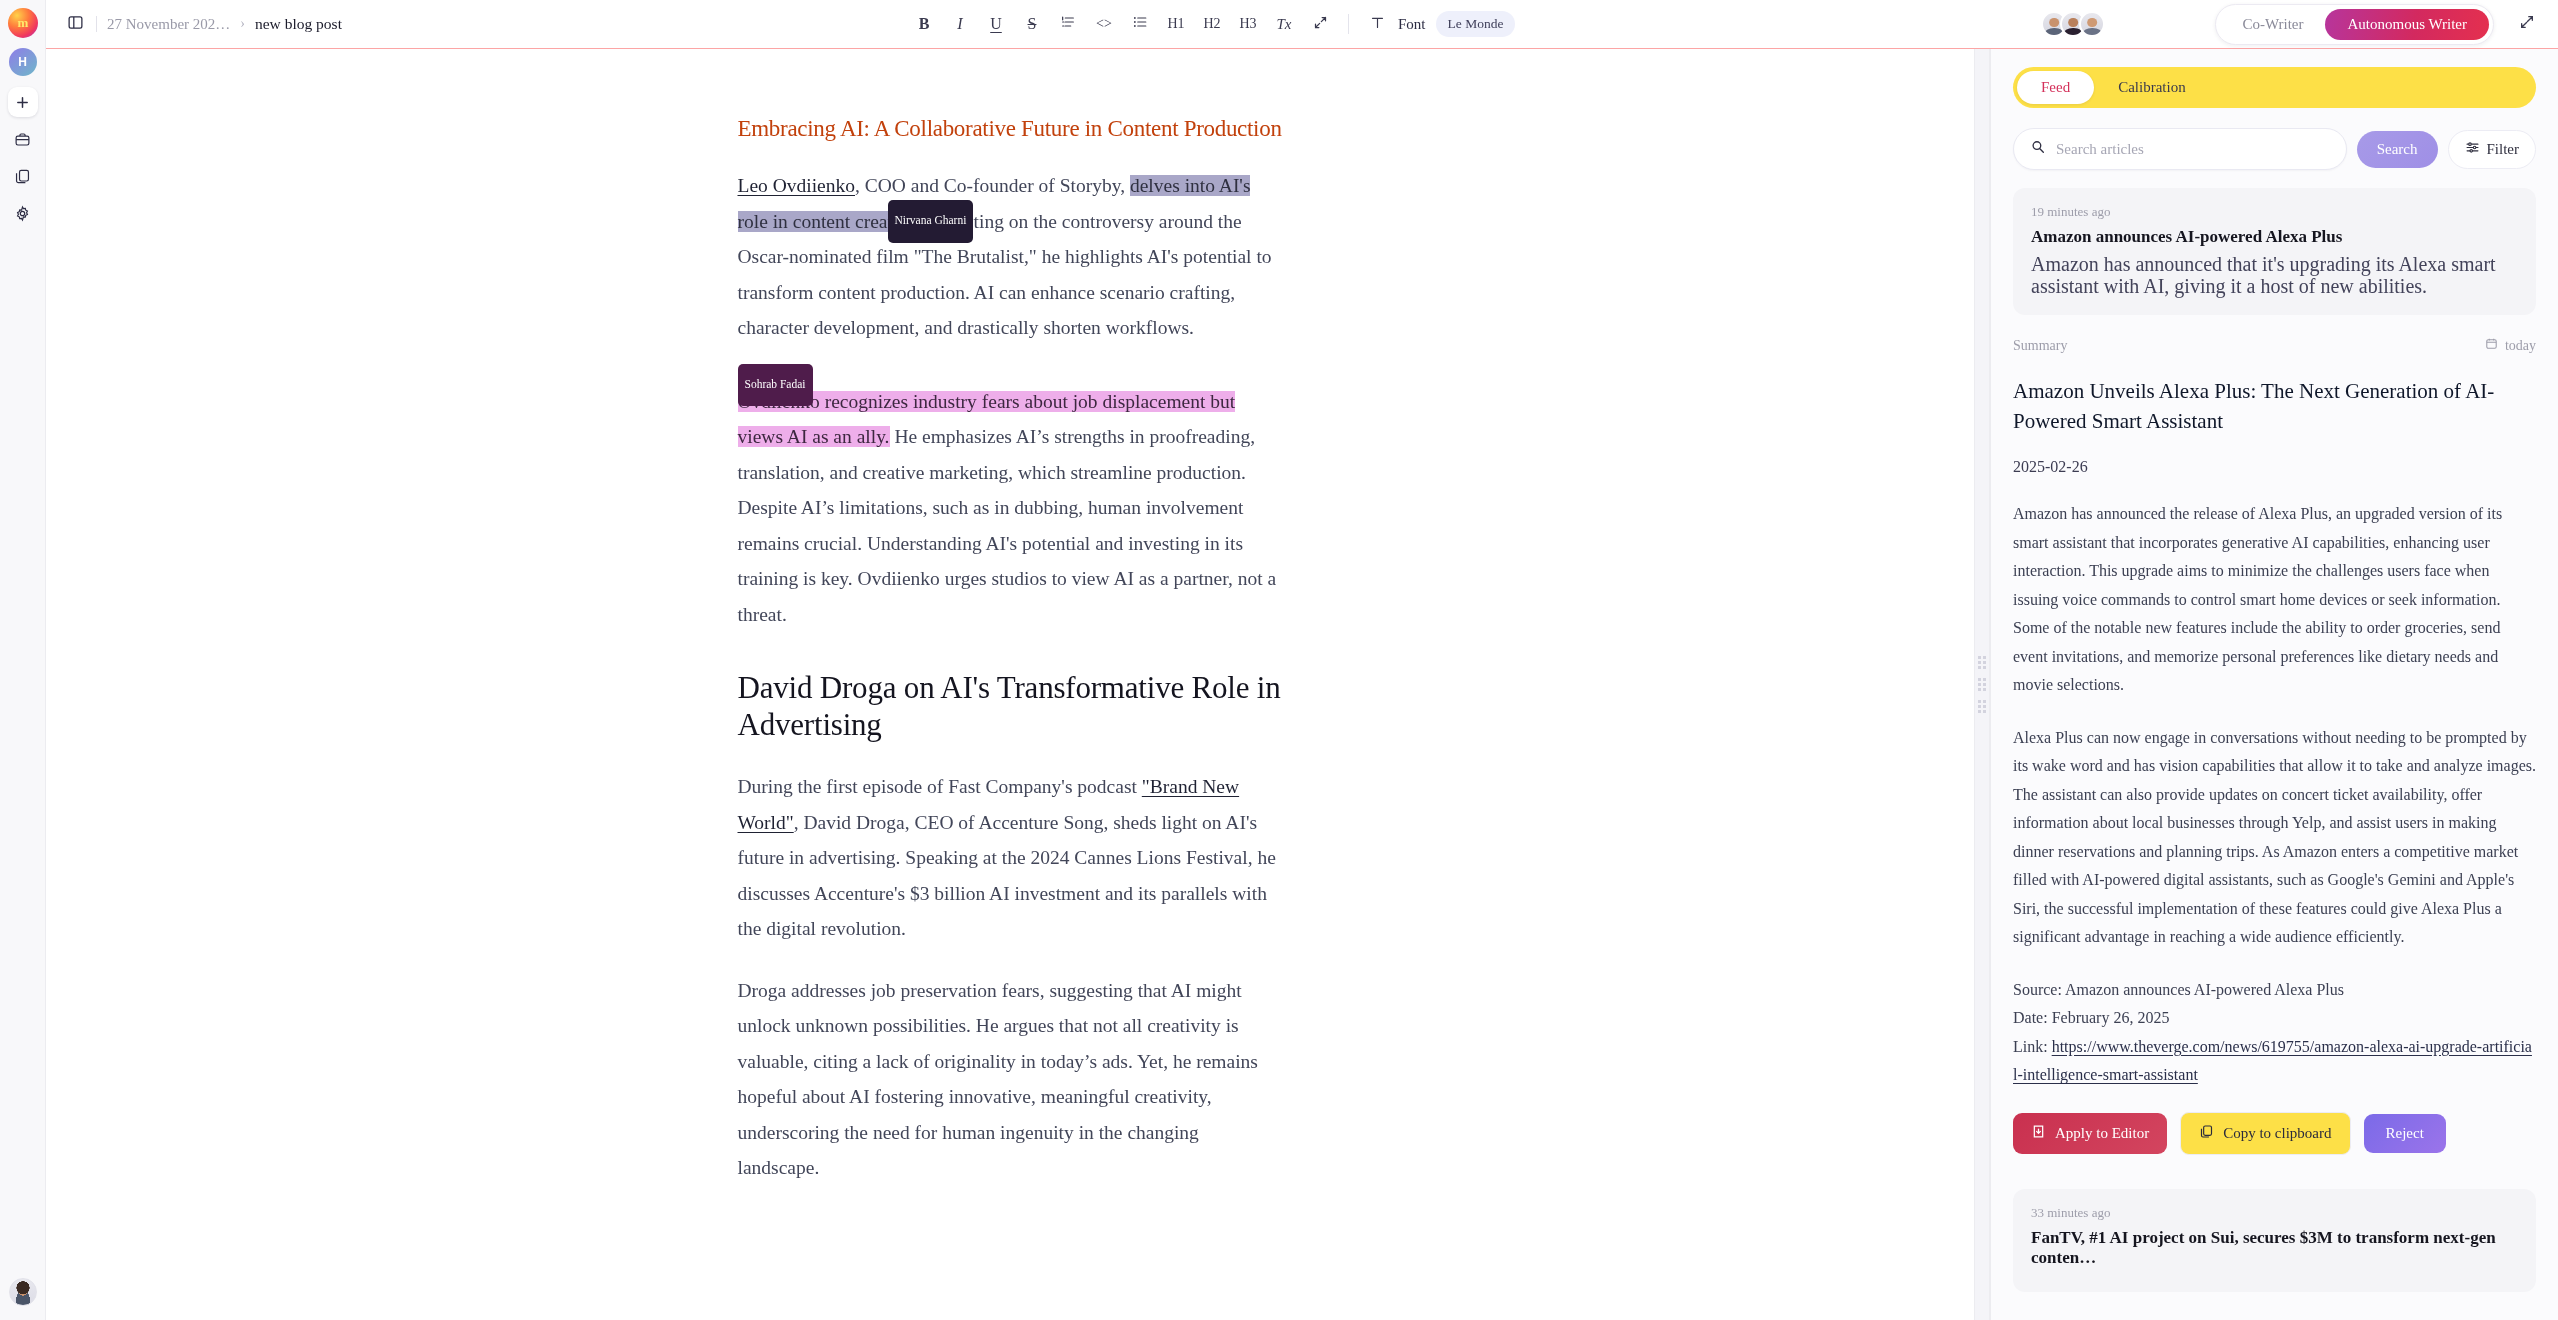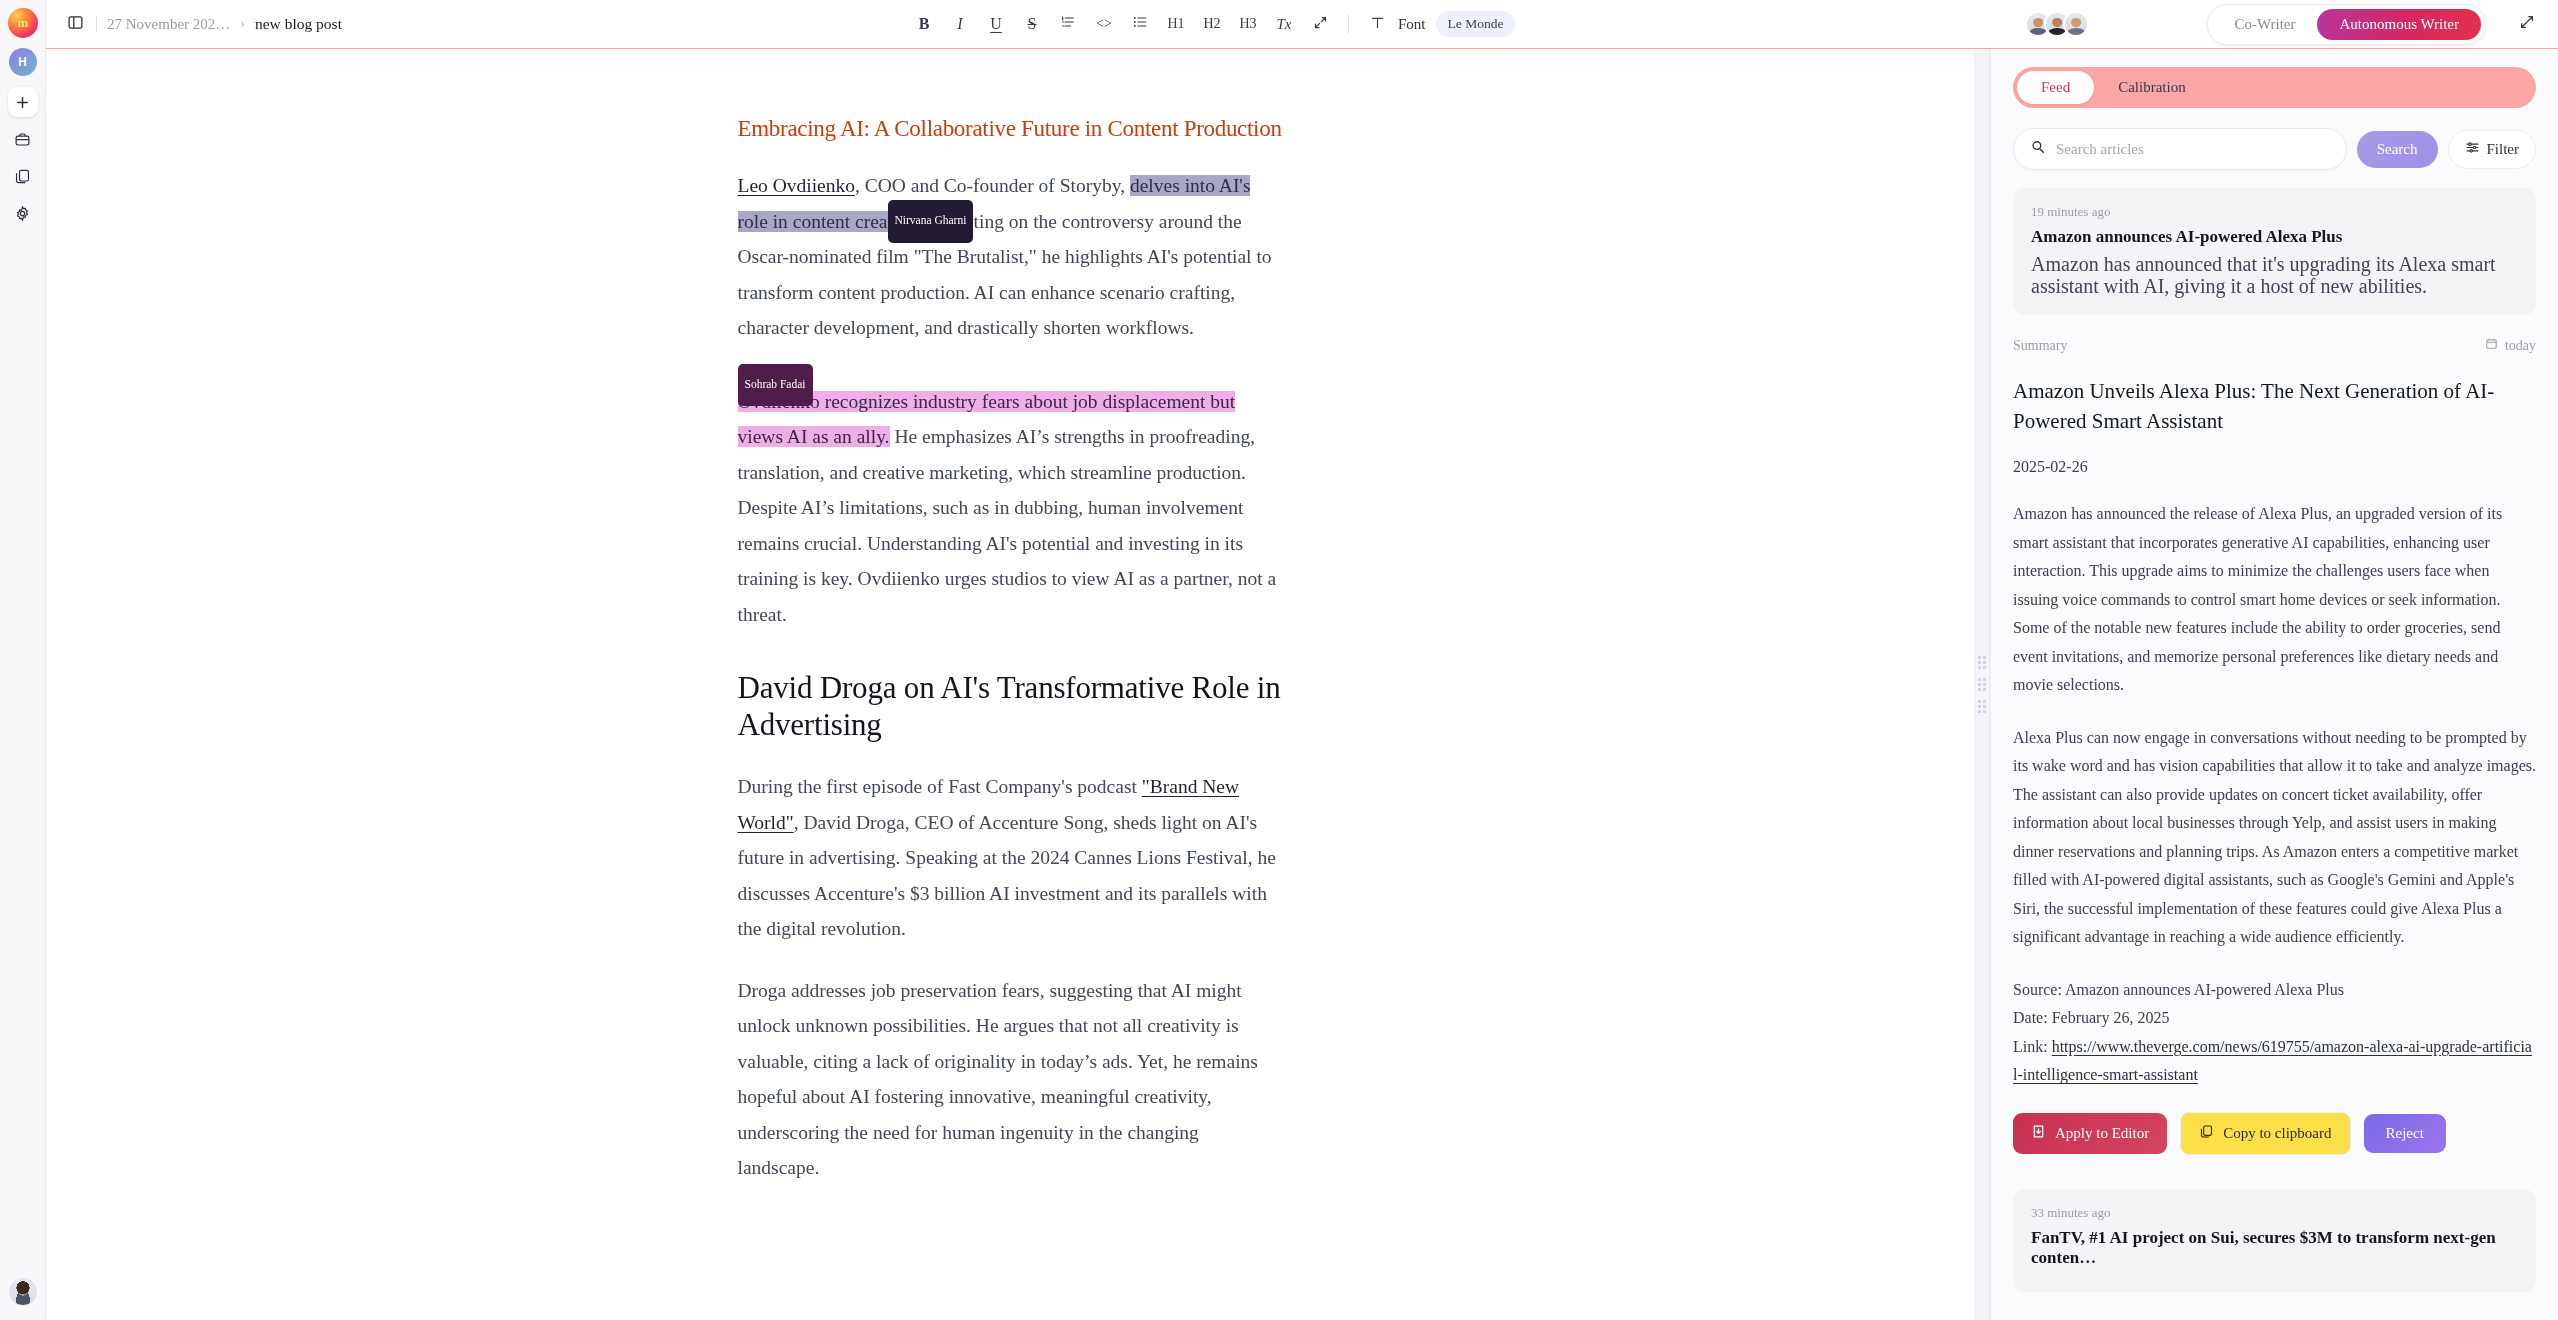--- a/index.html
+++ b/index.html
@@ -81,21 +81,21 @@
     font-family:"Liberation Serif", serif;
   }
   .tb-btn.hsmall { font-size: 14px; }
   .tb-divider { width:1px; height:20px; background:#e4e4ec; margin:0 10px; }
   .tb-fontlabel { color:#2d2d44; font-size:15px; margin-left:3px; margin-right:10px; }
   .tb-fontchip {
     background:#eef0fb; color:#41415c; font-size:13.5px;
     border-radius: 13px; padding: 5px 12px; cursor:pointer;
   }
 
-  .tb-right { margin-left:auto; display:flex; align-items:center; gap: 8px; }
+  .tb-right { margin-left:auto; display:flex; align-items:center; gap: 0; }
   .avatars { display:flex; align-items:center; margin-right: 110px; }
   .av {
     width: 26px; height:26px; border-radius:50%;
     border: 2px solid #fff; margin-left: -7px;
     background: linear-gradient(#e8e8ee,#d6d6e0);
     position: relative; overflow:hidden;
   }
   .av:first-child { margin-left: 0; }
   .av::before { content:""; position:absolute; left:50%; top:22%; width:44%; height:42%; transform:translateX(-50%); border-radius:50%; background:#c9926d; }
   .av::after { content:""; position:absolute; left:50%; bottom:-22%; width:88%; height:55%; transform:translateX(-50%); border-radius:50%; background:#5b6478; }
@@ -158,21 +158,21 @@
   .grip-cluster i { background:#d3d3de; display:block; width:3px; height:3px; }
 
   
   .panel {
     flex: 0 0 568px; width: 568px; height: 1320px;
     background: #fbfbfd; border-left:1px solid #ececf0;
     display:flex; flex-direction:column; overflow:hidden;
   }
   .panel-head { padding: 18px 22px 14px; }
   .seg {
-    display:flex; align-items:center; background:#fca5a5;
+    display:flex; align-items:center; background:#fde047;
     border-radius: 22px; padding: 4px; width: 100%;
   }
   .seg-item { font-size:15px; padding: 8px 24px; border-radius:18px; color:#3a3a4c; cursor:pointer; }
   .seg-item.active { background:#fff; color:#d4305a; box-shadow: 0 1px 3px rgba(30,20,50,.09); }
 
   .searchrow { display:flex; align-items:center; gap: 10px; padding: 6px 22px 18px; }
   .search-box {
     flex: 1 1 auto; display:flex; align-items:center; gap:10px;
     background:#fff; border:1px solid #e9e9f2; border-radius: 22px;
     padding: 10px 16px; box-shadow: 0 1px 2px rgba(20,20,50,.04);

